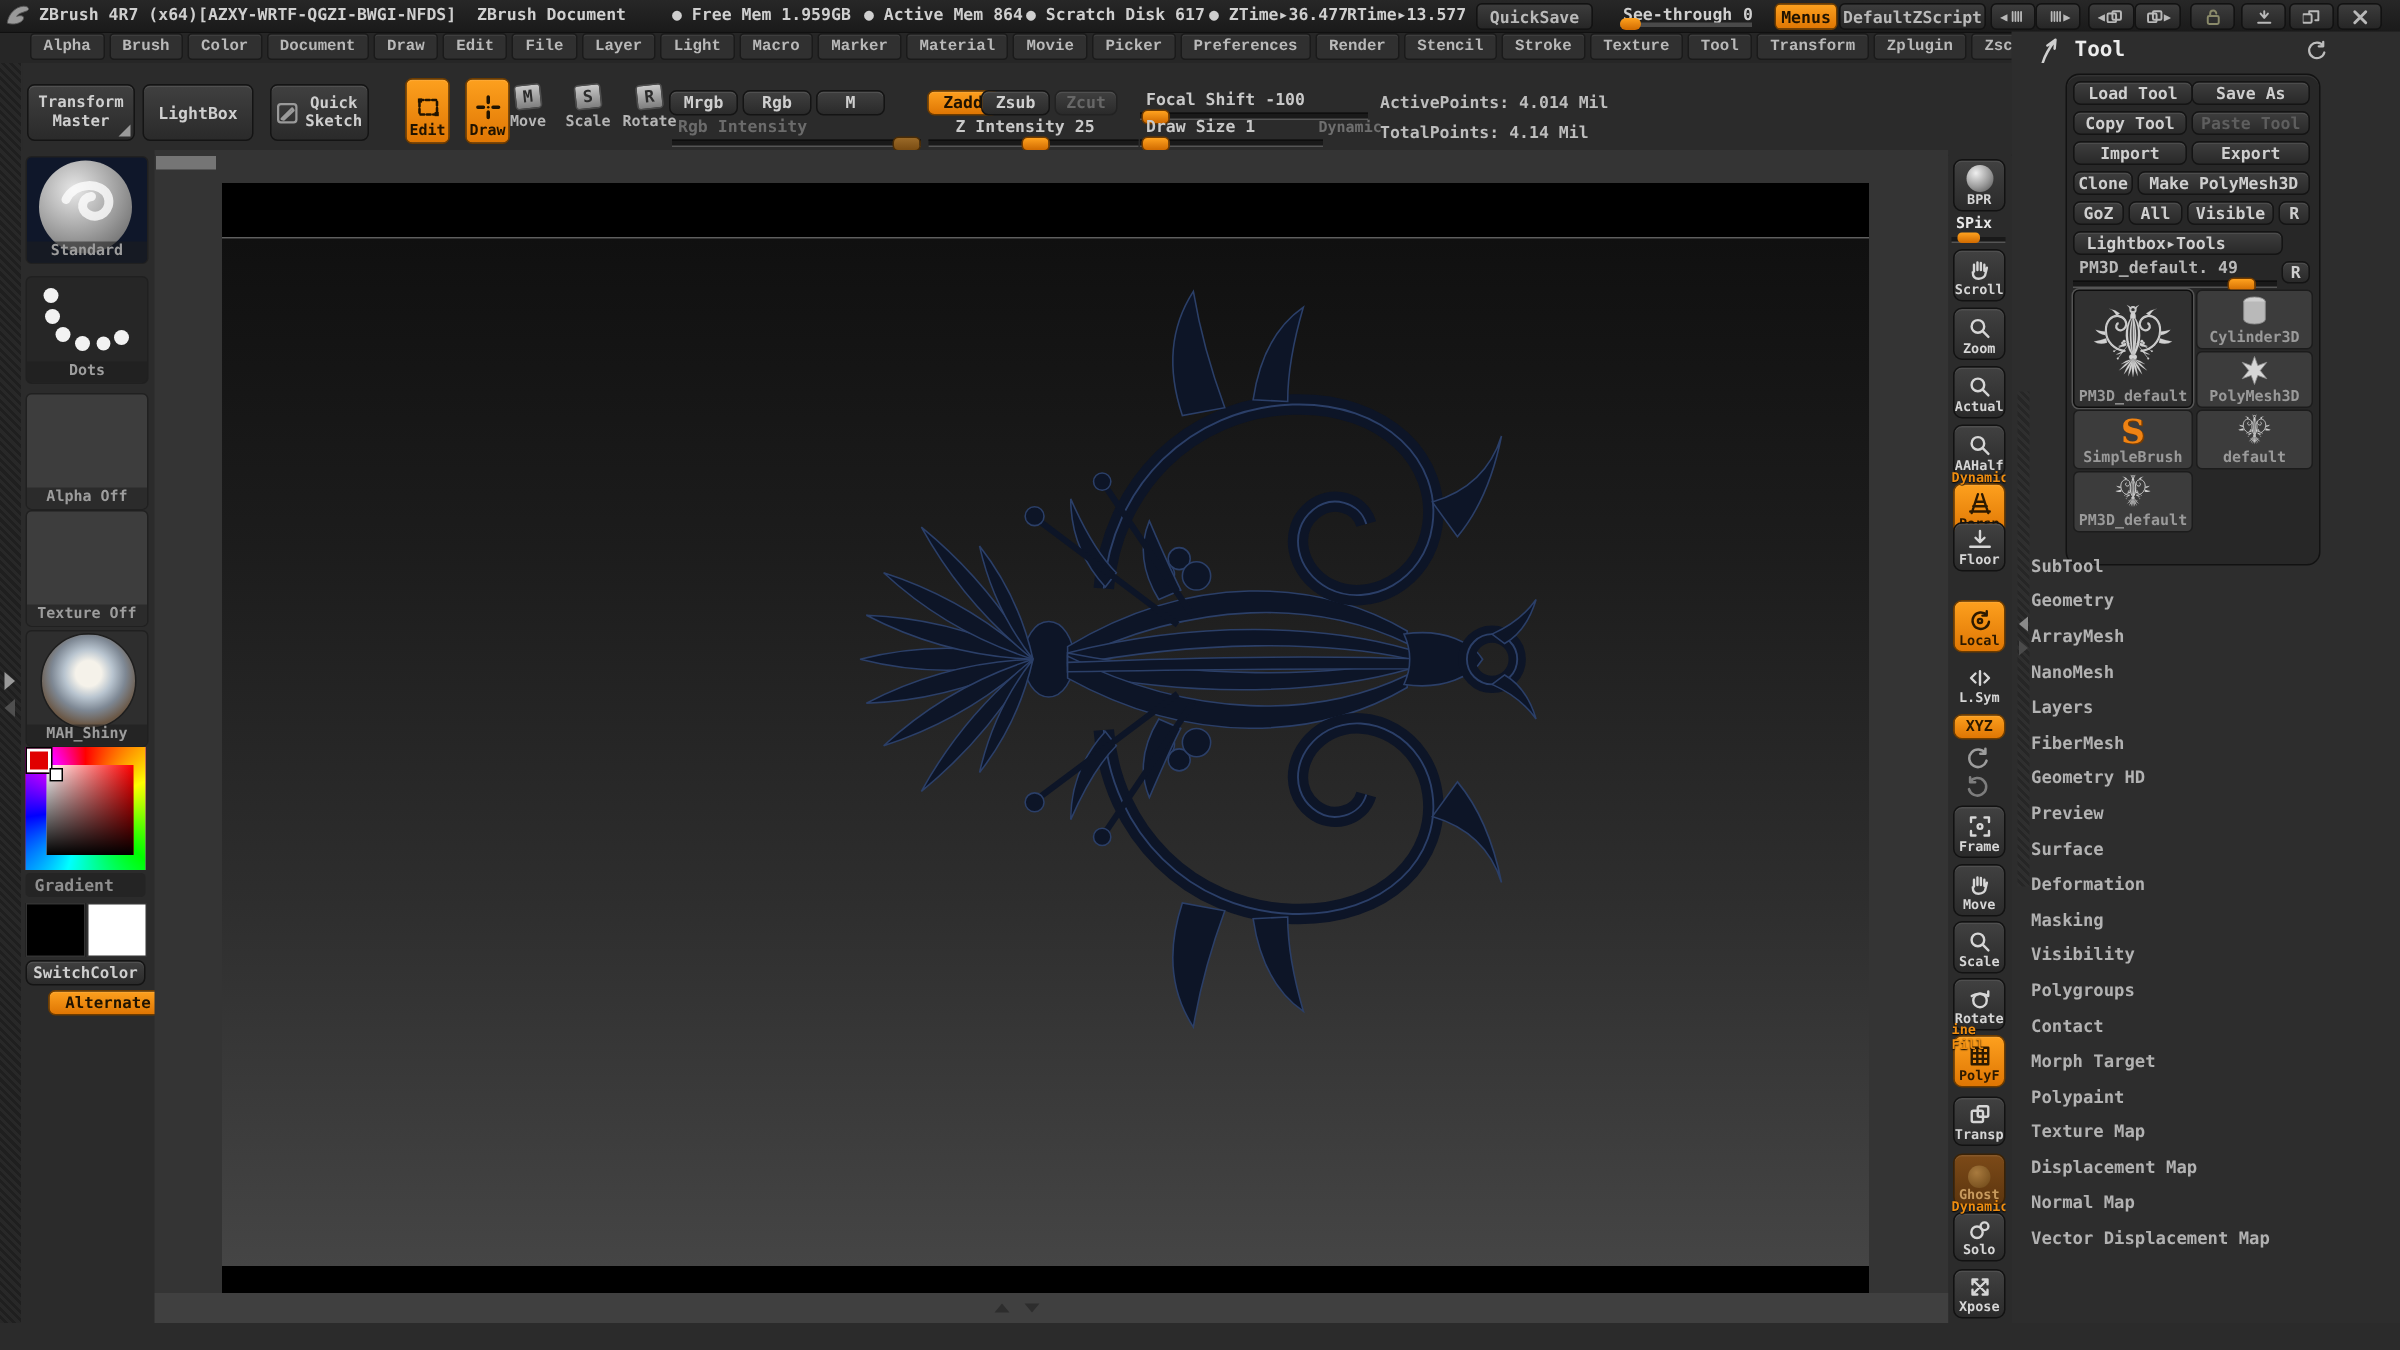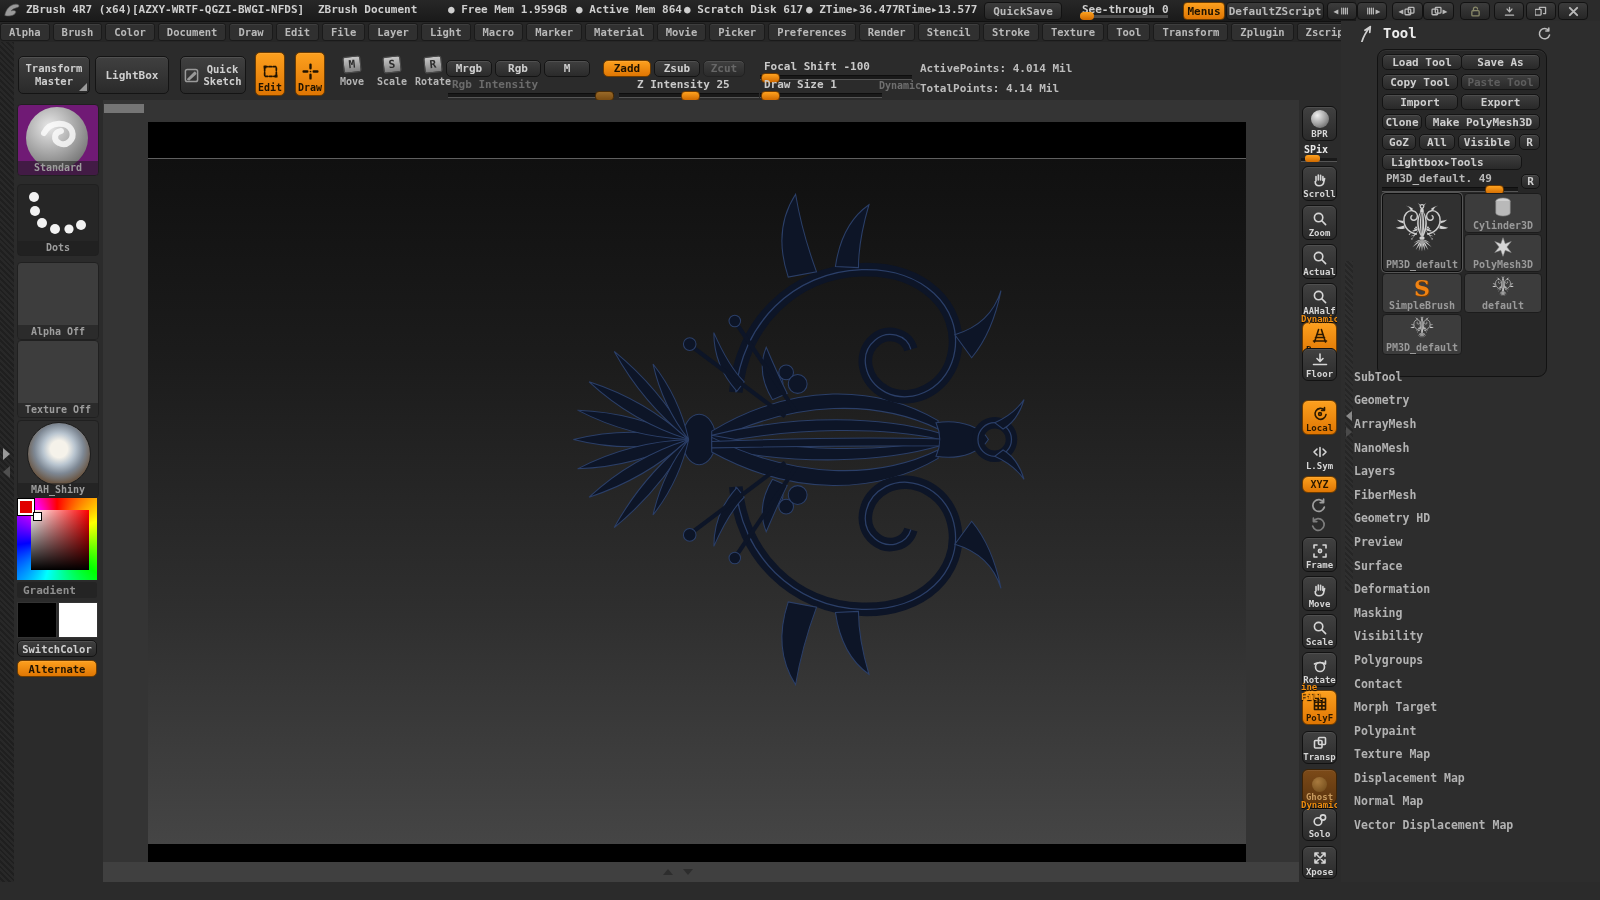--- a/index.html
+++ b/index.html
@@ -5,50 +5,50 @@
   html,body{margin:0;padding:0;background:#1a1a1a;}
   #app{position:relative;width:1600px;height:900px;background:#2b2b2b;overflow:hidden;
        font-family:"DejaVu Sans Mono",monospace;-webkit-font-smoothing:none;}
   .abs{position:absolute;}
   .lbl{color:#c3c3c3;font-weight:bold;font-size:11px;white-space:nowrap;}
   
   .btn{position:absolute;display:flex;align-items:center;justify-content:center;
        background:linear-gradient(#404040,#2a2a2a);border:1px solid #141414;border-radius:5px;
        box-shadow:inset 0 1px 0 rgba(255,255,255,.09);color:#cfcfcf;font-weight:bold;font-size:11px;
        white-space:nowrap;box-sizing:border-box;}
-  .btn.orange{background:linear-gradient(#fda01e,#df7603);color:#201300;border-color:#6d3c00;}
+  .btn.orange{background:linear-gradient(#fda01e,#df7603);color:#201300;border-color:#6d3c00;margin-left:15px;}
   .btn.dim{color:#676767;}
   
-  #titlebar{position:absolute;left:0;top:0;width:1356px;height:21px;
+  #titlebar{position:absolute;left:0;top:0;width:1600px;height:21px;
             background:linear-gradient(#272727,#1a1a1a);border-bottom:1px solid #101010;}
   #titlebar .t{position:absolute;top:3px;color:#cfcfcf;font-size:11px;font-weight:bold;white-space:nowrap;}
   .winbtn{position:absolute;top:2px;height:16px;background:linear-gradient(#3c3c3c,#262626);
           border:1px solid #121212;border-radius:4px;display:flex;align-items:center;justify-content:center;color:#b9b9b9;}
   
   #menubar{position:absolute;left:0;top:22px;width:1600px;height:20px;background:#262626;
-           display:flex;align-items:center;padding-left:0;gap:3px;box-sizing:border-box;}
+           display:flex;align-items:flex-start;padding-left:20px;gap:3px;box-sizing:border-box;font-family:Liberation Mono, monospace;}
   .menu-item{height:16px;padding:0 8px;display:flex;align-items:center;background:#303030;
              border:1px solid #1a1a1a;border-radius:3px;box-shadow:inset 0 1px 0 rgba(255,255,255,.07);
              color:#b9b9b9;font-size:10.5px;font-weight:bold;}
   
   #topshelf{position:absolute;left:15px;top:42px;width:1585px;height:61px;background:#2b2b2b;border-bottom:1px solid #1f1f1f;}
   
   .slider{position:absolute;height:22px;}
   .slider .slb{position:absolute;left:4px;top:0;color:#c9c9c9;font-size:11px;font-weight:bold;white-space:nowrap;}
   .slider .track{position:absolute;left:0;right:0;bottom:2px;height:3px;background:#191919;
                  border-top:1px solid #0e0e0e;border-bottom:1px solid #555;}
   .slider .handle{position:absolute;bottom:-1px;width:17px;height:8px;border-radius:4px;
                   background:linear-gradient(#ffa21f,#d06a00);border:1px solid #6e3a00;}
   .slider.dim .slb{color:#6b6b6b;}
   .slider.dim .handle{background:linear-gradient(#9a6a28,#7a4c12);border-color:#4a2c06;}
   
   #leftstrip{position:absolute;left:0;top:42px;width:14px;height:840px;background:#232323;
              background-image:repeating-linear-gradient(45deg,#282828 0 2px,#1f1f1f 2px 4px);}
   #leftpanel{position:absolute;left:14px;top:100px;width:89px;height:782px;background:#2b2b2b;}
-  .tile{position:absolute;left:3px;width:80px;background:#701a75;border:1px solid #202020;border-radius:4px;overflow:hidden;}
+  .tile{position:absolute;left:3px;width:80px;background:#0f172a;border:1px solid #202020;border-radius:4px;overflow:hidden;}
   .tile .tlabel{position:absolute;left:0;right:0;bottom:0;height:14px;background:rgba(30,30,30,.55);
                 color:#9d9d9d;font-size:10px;font-weight:bold;text-align:center;line-height:14px;}
   
   #canvas{position:absolute;left:103px;top:100px;width:1196px;height:762px;background:#343434;}
   #doc{position:absolute;left:45px;top:22px;width:1098px;height:740px;background:#000;}
   #doc .grad{position:absolute;left:0;top:36px;width:1098px;height:685px;
              background:linear-gradient(#101010 0%,#1c1c1c 30%,#2e2e2e 65%,#454545 100%);border-top:1px solid #5f5f5f;}
   #bottomstrip{position:absolute;left:103px;top:862px;width:1196px;height:20px;background:#404040;}
   
   #rightshelf{position:absolute;left:1299px;top:100px;width:42px;height:782px;background:#2b2b2b;}

